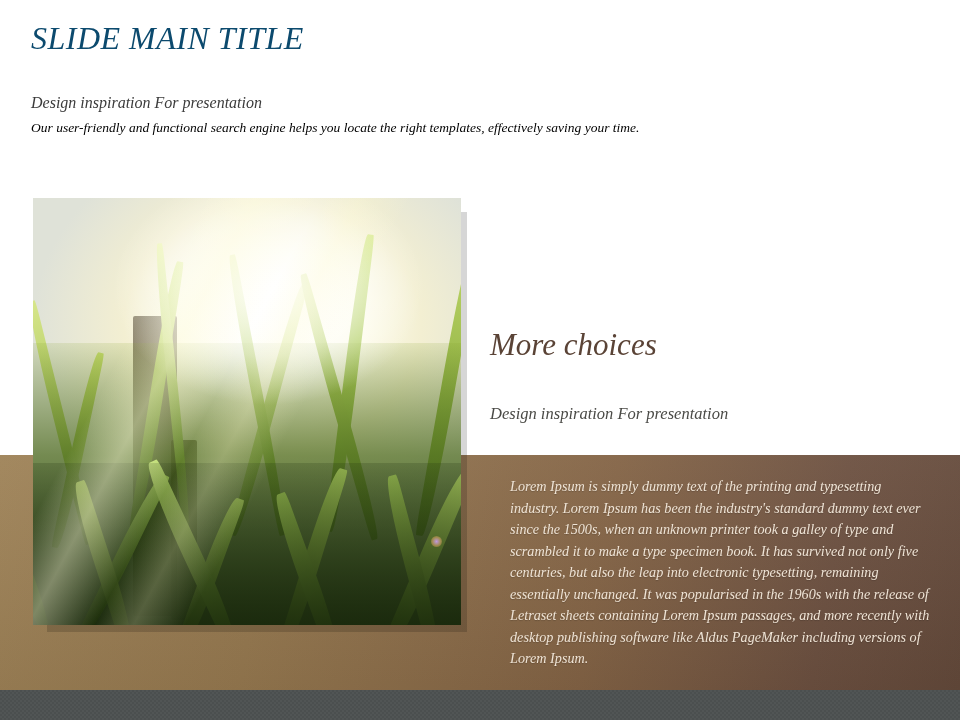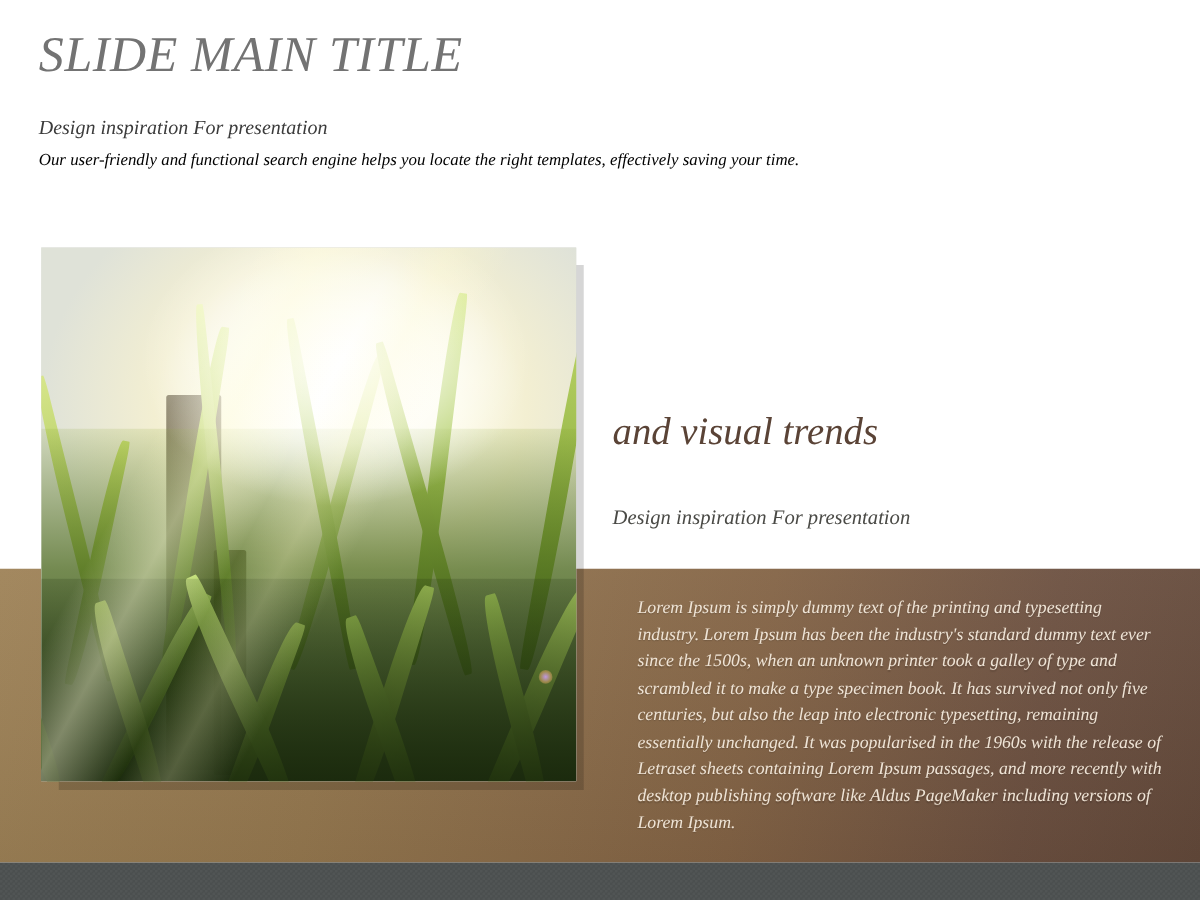--- a/index.html
+++ b/index.html
@@ -20,24 +20,24 @@
     height: 720px;
     background: #ffffff;
     overflow: hidden;
   }
 
   
   .slide-title {
     position: absolute;
     left: 31px;
     top: 20px;
-    font-size: 40px;
+    font-size: 32px;
     letter-spacing: 0.5px;
     font-style: italic;
-    color: #737373;
+    color: #0c4a6e;
     white-space: nowrap;
     font-family: "Liberation Serif", "DejaVu Serif", serif;
   }
   .slide-subtitle {
     position: absolute;
     left: 31px;
     top: 94px;
     font-size: 16px;
     font-style: italic;
     color: #3b3b3b;
@@ -242,19 +242,19 @@
       <div class="blade" style="left:396px; top:272px; width:16px; height:185px; background:linear-gradient(180deg,#a2c658,#3e5c16); transform:rotate(-15deg);"></div>
 
       <div class="ph-field2"></div>
       <div class="ph-haze"></div>
       <div class="ph-flare"></div>
       <div class="ph-spot"></div>
     </div>
   </div>
 
   <div class="more-heading">
-    <div>and visual trends</div>
+    <div>More choices</div>
   </div>
   <div class="more-sub">Design inspiration For presentation</div>
 
   <div class="body-copy">Lorem Ipsum is simply dummy text of the printing and typesetting industry. Lorem Ipsum has been the industry's standard dummy text ever since the 1500s, when an unknown printer took a galley of type and scrambled it to make a type specimen book. It has survived not only five centuries, but also the leap into electronic typesetting, remaining essentially unchanged. It was popularised in the 1960s with the release of Letraset sheets containing Lorem Ipsum passages, and more recently with desktop publishing software like Aldus PageMaker including versions of Lorem Ipsum.</div>
 
 </div>
 
 </body></html>

